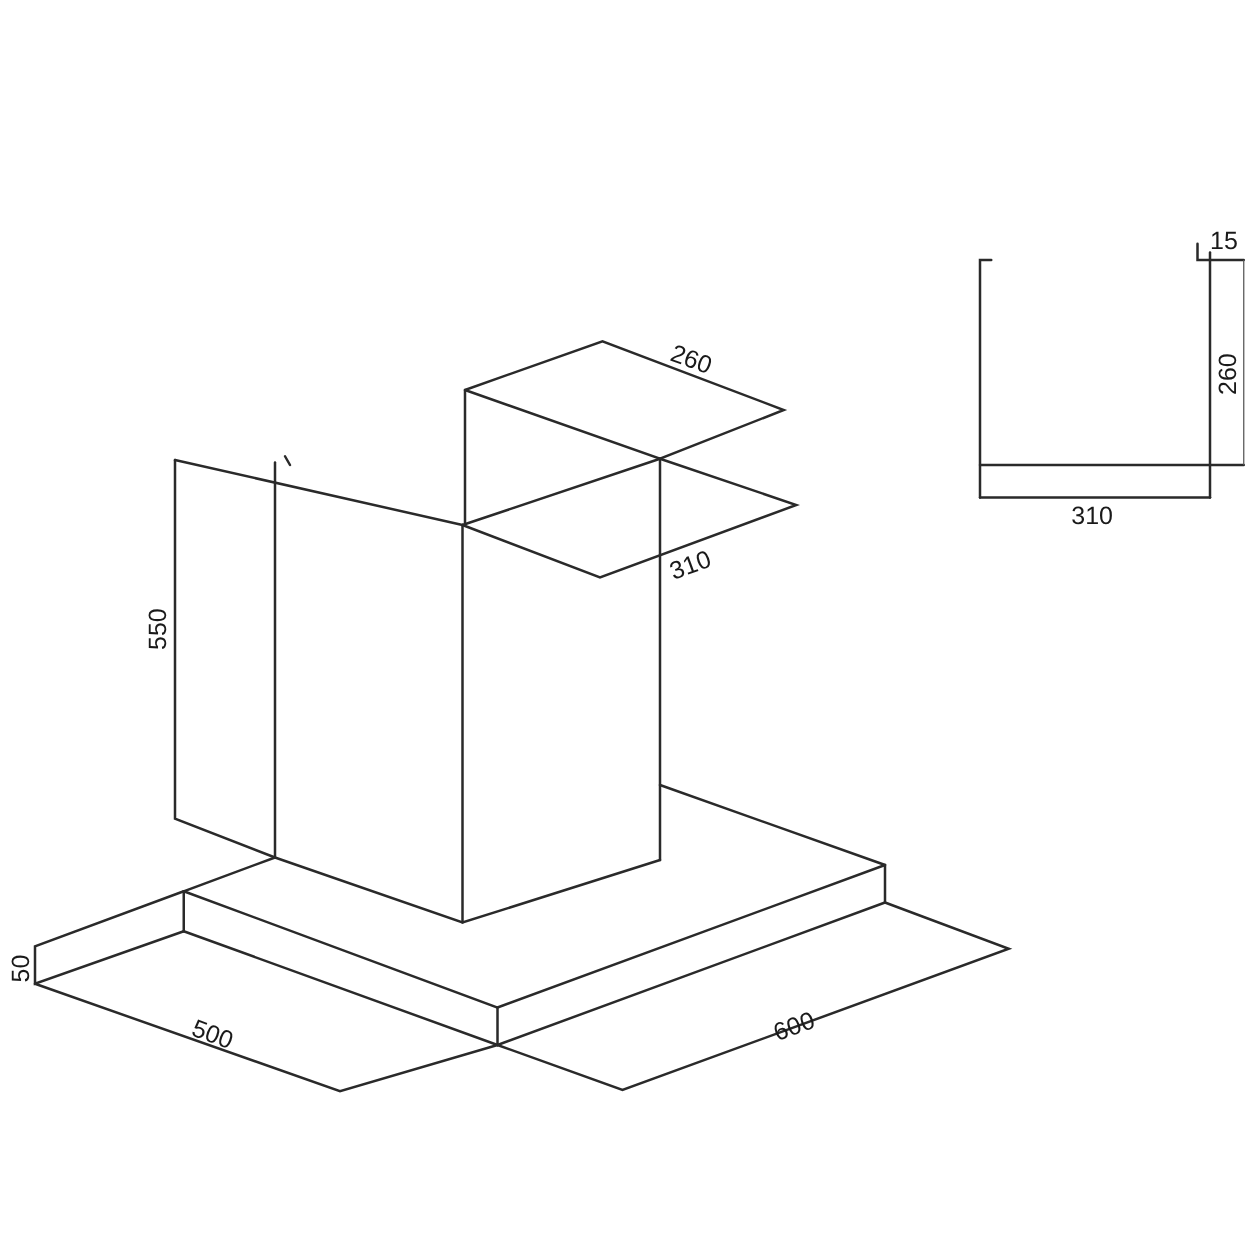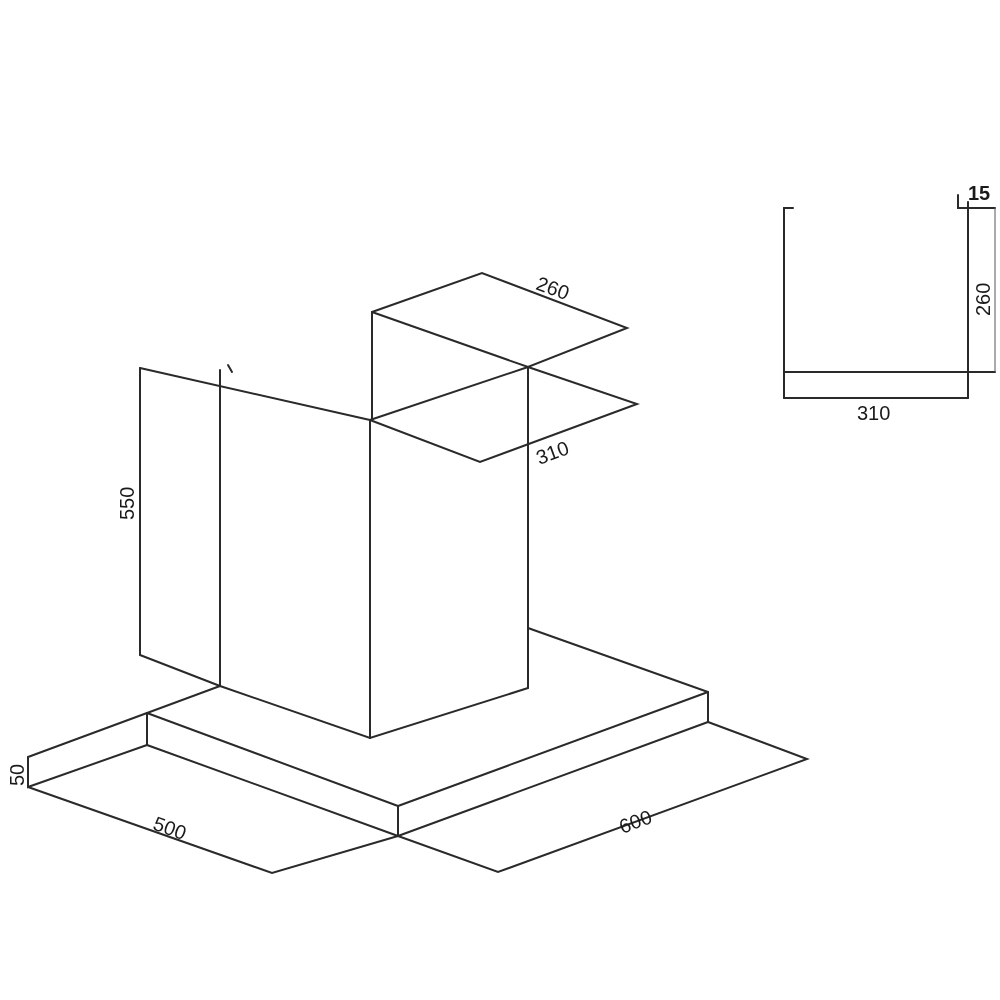--- a/index.html
+++ b/index.html
@@ -56,16 +56,16 @@
     </g>
   </svg>
 
   <span class="lbl" style="left:541px;top:272px;transform:rotate(20deg);">260</span>
   <span class="lbl" style="left:533px;top:448px;transform:rotate(-20deg);">310</span>
   <span class="lbl" style="left:116px;top:520px;transform:rotate(-90deg);">550</span>
   <span class="lbl" style="left:6px;top:786px;transform:rotate(-90deg);">50</span>
   <span class="lbl" style="left:158px;top:812px;transform:rotate(20deg);">500</span>
   <span class="lbl" style="left:616px;top:817px;transform:rotate(-20deg);">600</span>
 
-  <span class="lbl" style="left:968px;top:182px;font-weight:bold;">15</span>
+  <span class="lbl" style="left:968px;top:182px;">15</span>
   <span class="lbl" style="left:972px;top:316px;transform:rotate(-90deg);">260</span>
   <span class="lbl" style="left:857px;top:402px;">310</span>
 </div>
 
 </body></html>

